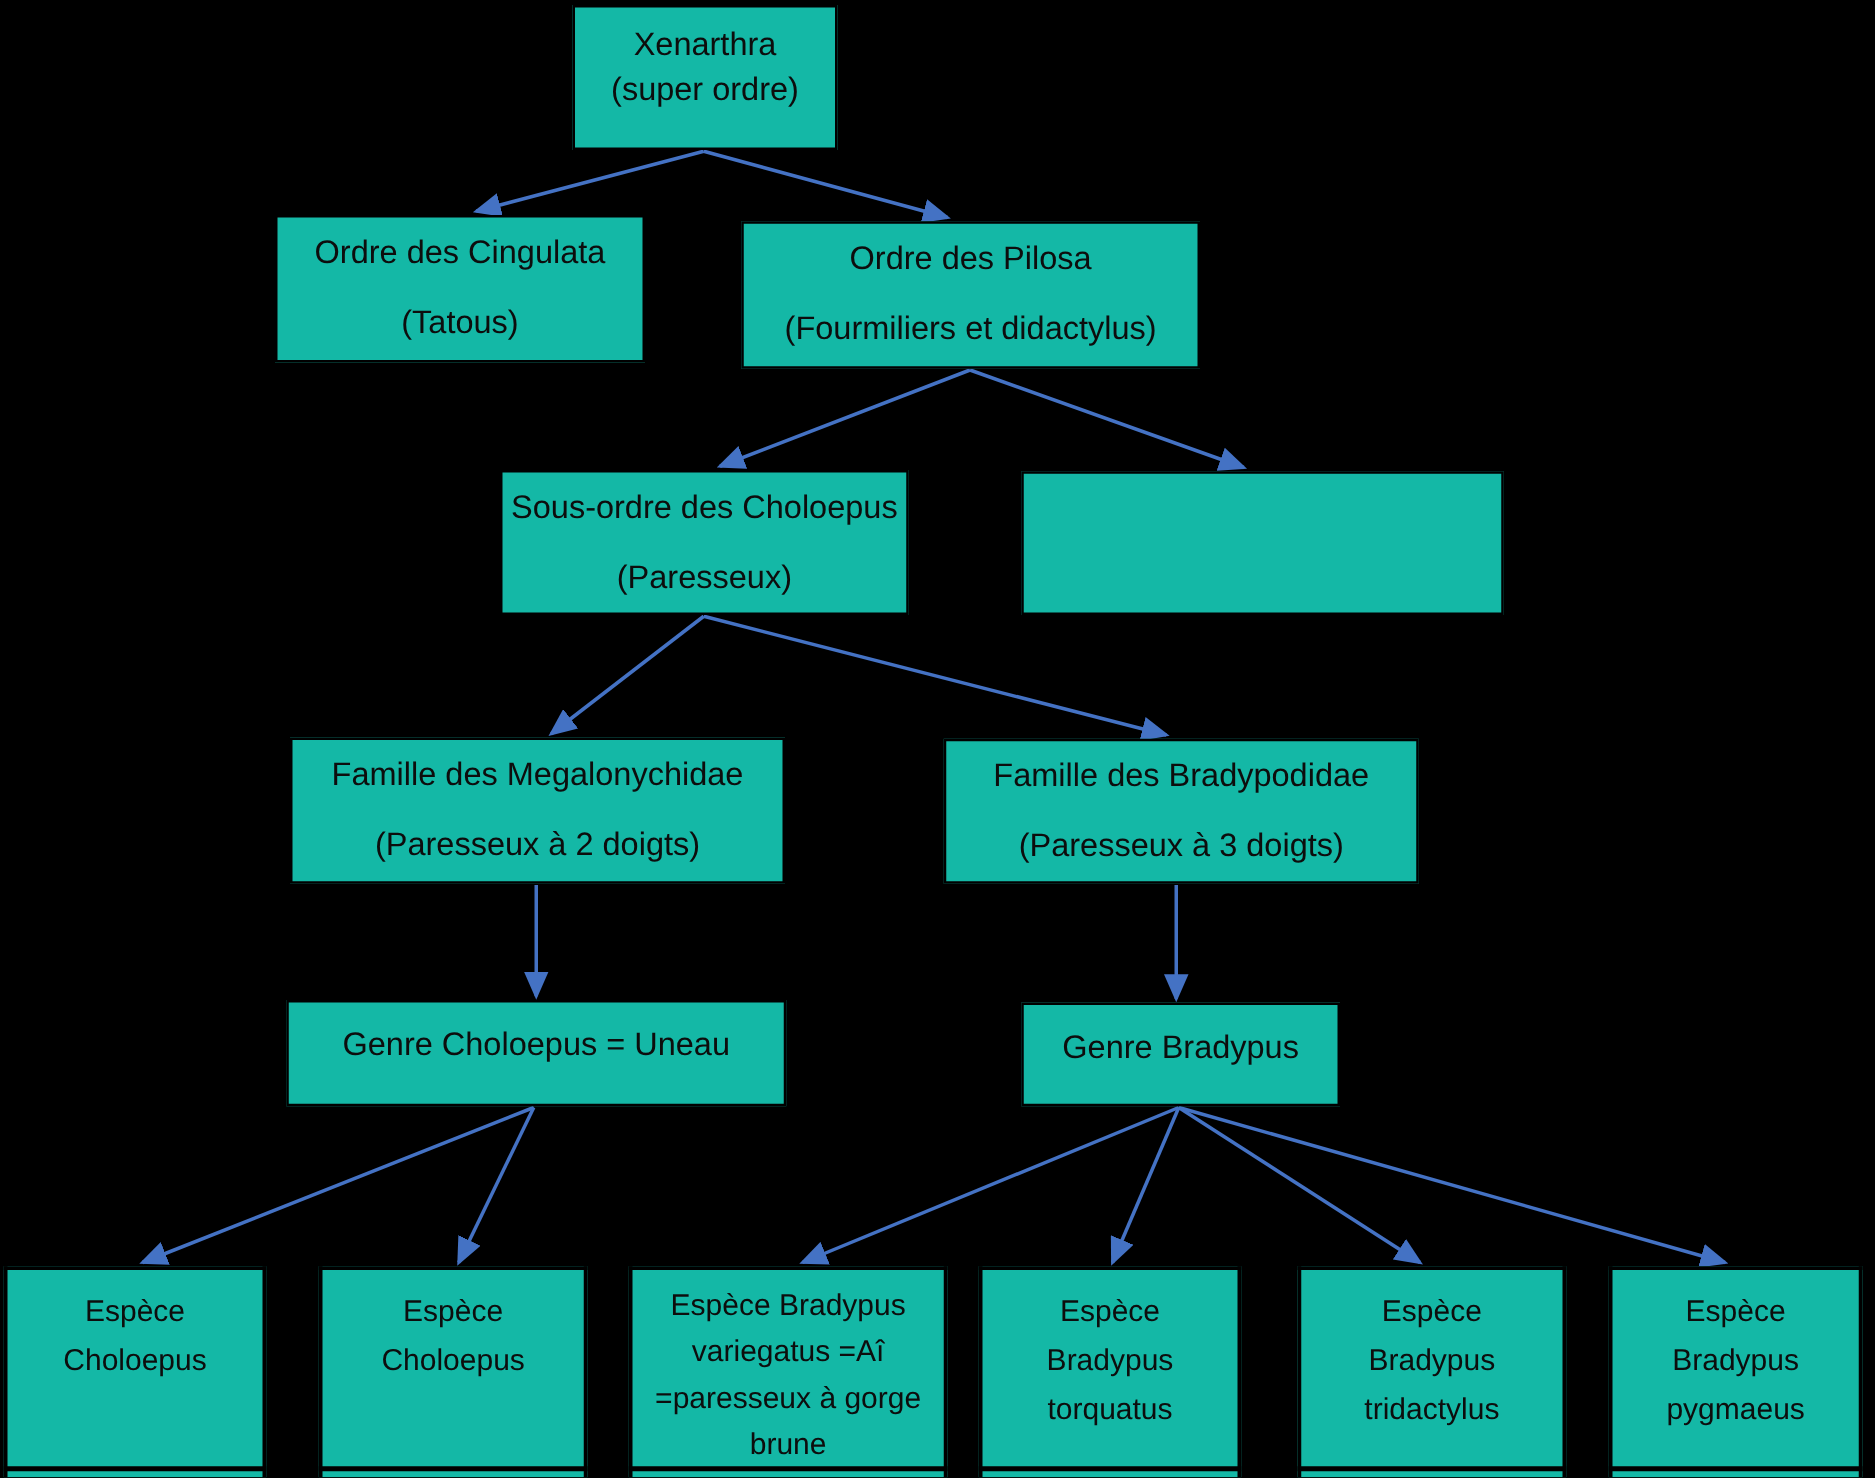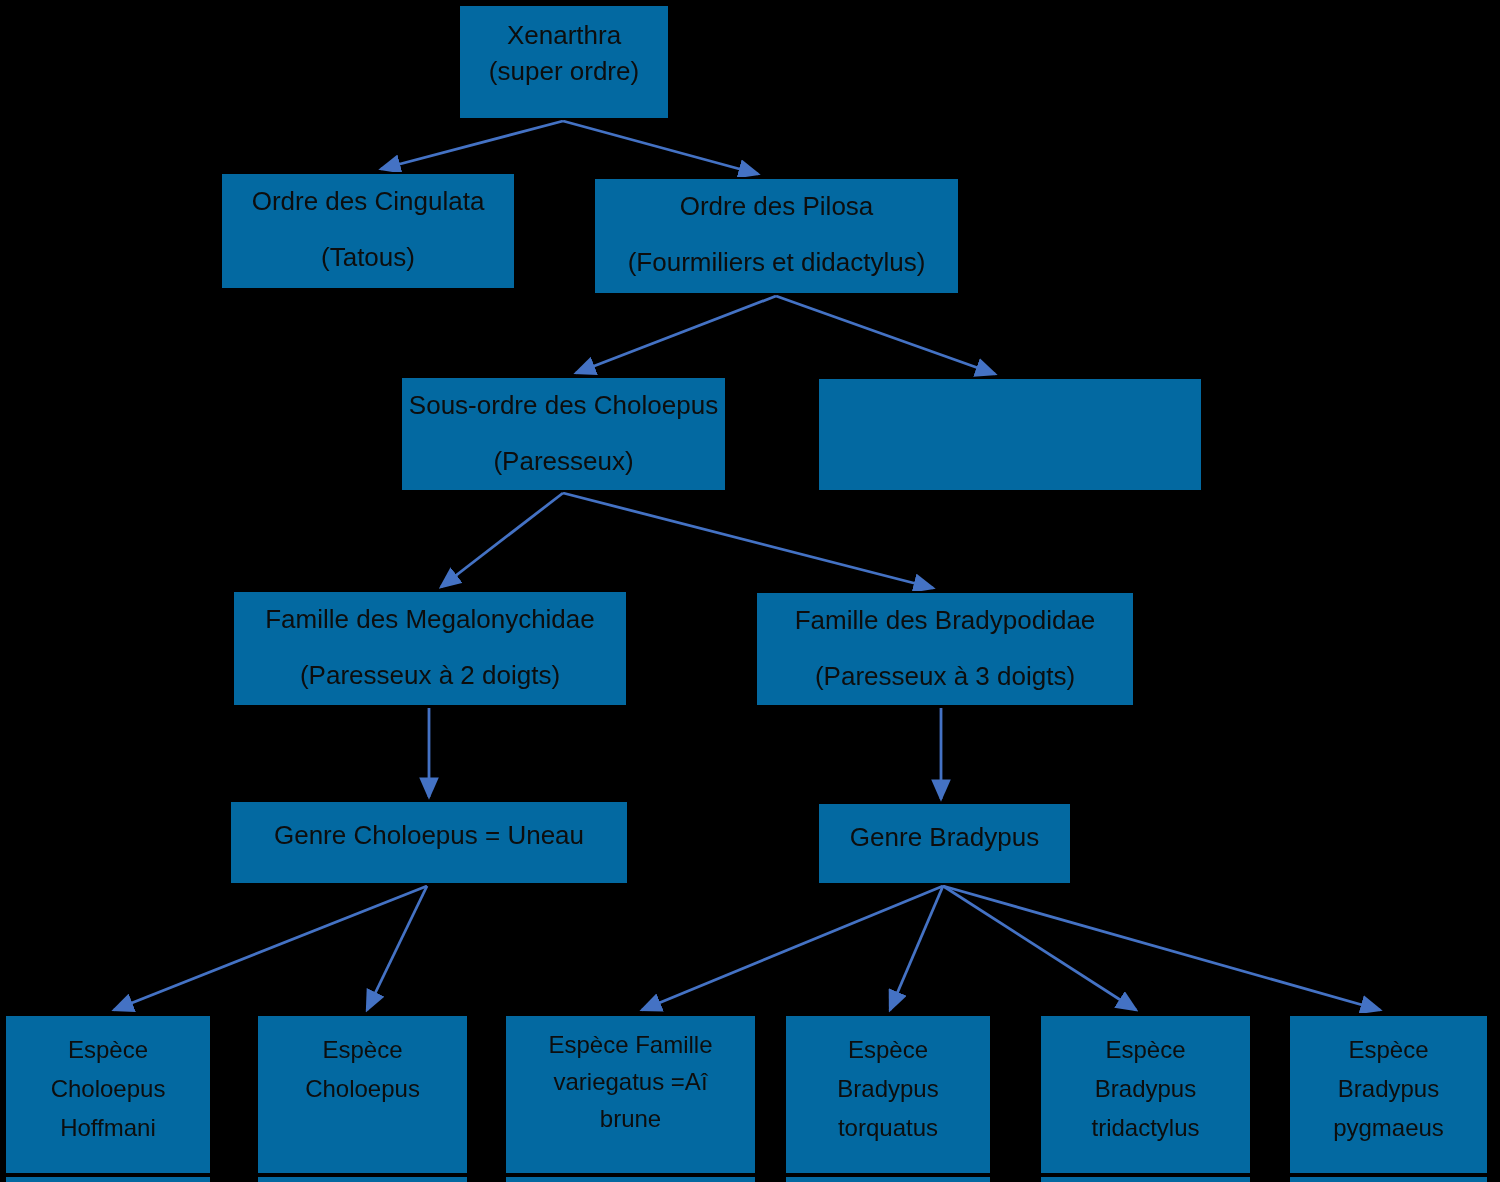--- a/index.html
+++ b/index.html
@@ -12,21 +12,21 @@
     font-family: "Liberation Sans", sans-serif;
     color: #0d0d0d;
   }
   .arrows {
     position: absolute;
     left: 0; top: 0;
     pointer-events: none;
   }
   .box {
     position: absolute;
-    background: #0369a1;
+    background: #14b8a6;
     border: 2px solid #000000;
     box-sizing: border-box;
     text-align: center;
     font-size: 26px;
     line-height: 32px;
     white-space: nowrap;
   }
   .two-line { padding-top: 11px; }
   .two-line .l2 { margin-top: 24px; }
   .xen { padding-top: 13px; }
@@ -118,31 +118,31 @@
     <div class="l1">Genre Choloepus = Uneau</div>
   </div>
 
   <div class="box single" style="left:817px; top:802px; width:255px; height:83px;">
     <div class="l1">Genre Bradypus</div>
   </div>
 
   <div class="box species" style="left:3px; top:1013px; width:210px; height:169px;">
     <div>Espèce</div>
     <div>Choloepus</div>
-    <div>Hoffmani</div>
   </div>
 
   <div class="box species" style="left:255px; top:1013px; width:215px; height:169px;">
     <div>Espèce</div>
     <div>Choloepus</div>
   </div>
 
   <div class="box species species-sm" style="left:503px; top:1013px; width:255px; height:169px;">
-    <div>Espèce Famille</div>
+    <div>Espèce Bradypus</div>
     <div>variegatus =Aî</div>
+    <div>=paresseux à gorge</div>
     <div>brune</div>
   </div>
 
   <div class="box species" style="left:783px; top:1013px; width:210px; height:169px;">
     <div>Espèce</div>
     <div>Bradypus</div>
     <div>torquatus</div>
   </div>
 
   <div class="box species" style="left:1038px; top:1013px; width:215px; height:169px;">

